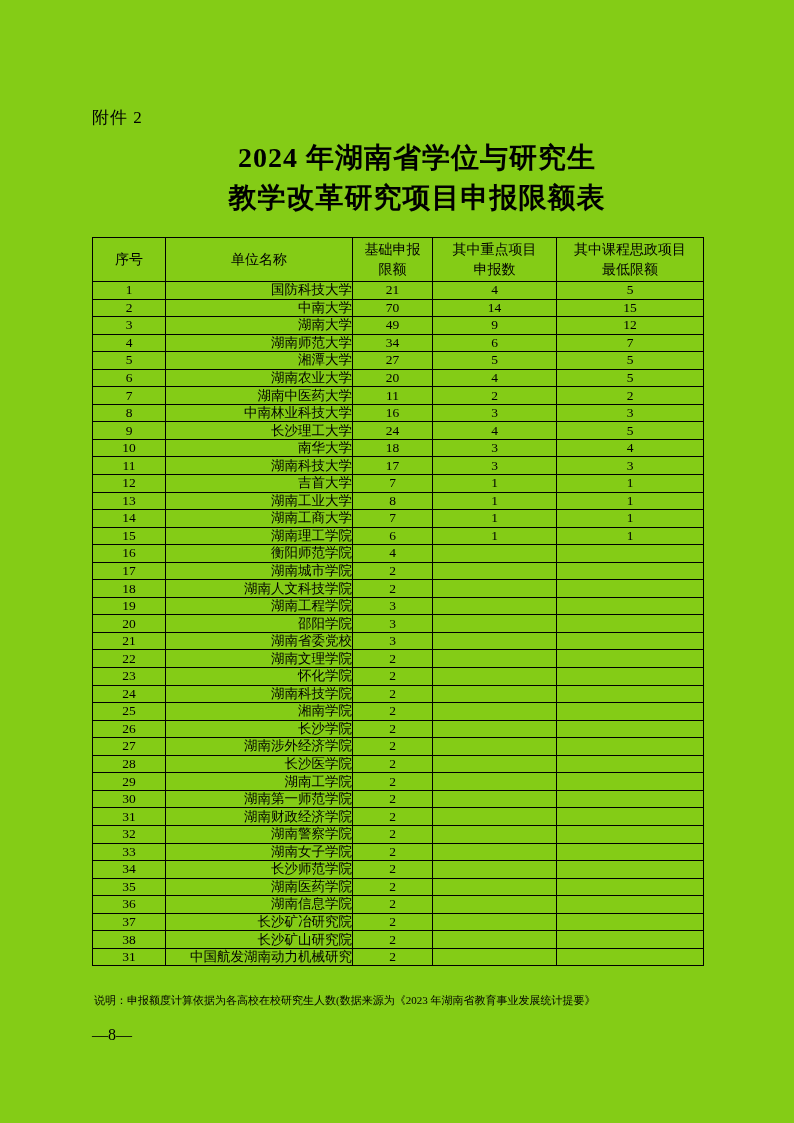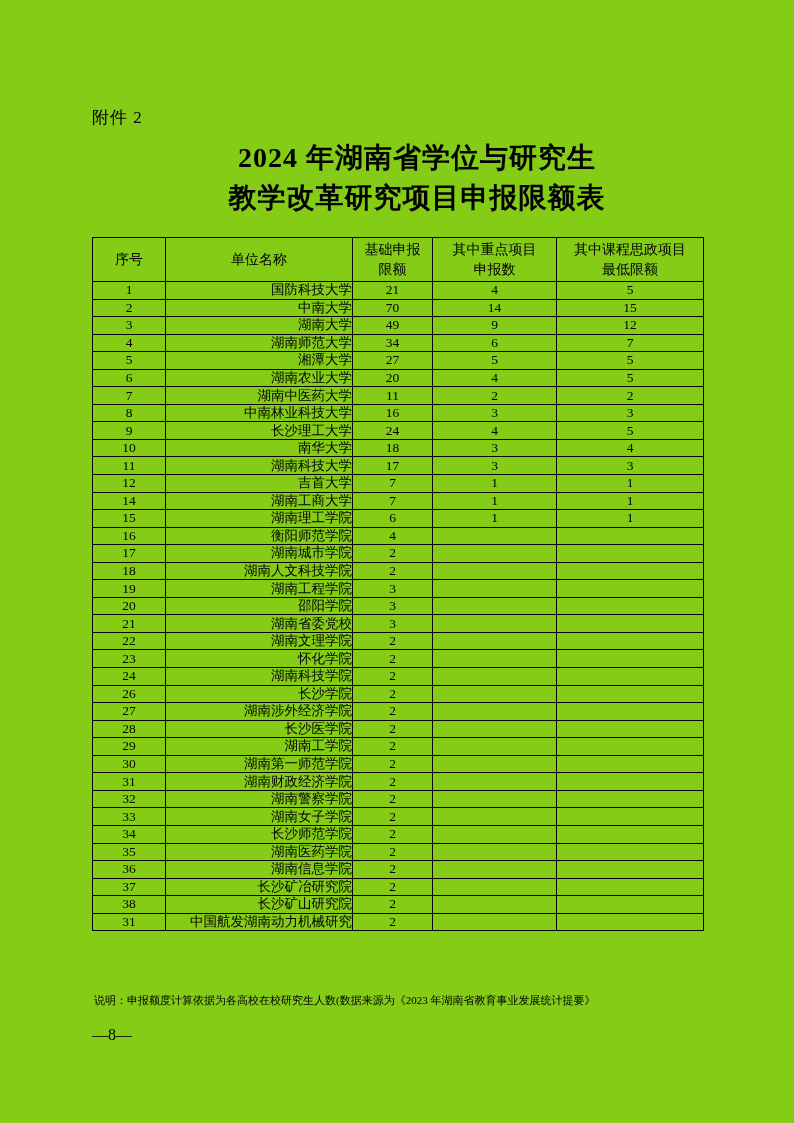--- a/index.html
+++ b/index.html
@@ -188,20 +188,27 @@
           <td>3</td>
         </tr>
         <tr>
           <td>12</td>
           <td class="unit-cell">吉首大学</td>
           <td>7</td>
           <td>1</td>
           <td>1</td>
         </tr>
         <tr>
+          <td>13</td>
+          <td class="unit-cell">湖南工业大学</td>
+          <td>8</td>
+          <td>1</td>
+          <td>1</td>
+        </tr>
+        <tr>
           <td>14</td>
           <td class="unit-cell">湖南工商大学</td>
           <td>7</td>
           <td>1</td>
           <td>1</td>
         </tr>
         <tr>
           <td>15</td>
           <td class="unit-cell">湖南理工学院</td>
           <td>6</td>
@@ -265,20 +272,27 @@
           <td></td>
         </tr>
         <tr>
           <td>24</td>
           <td class="unit-cell">湖南科技学院</td>
           <td>2</td>
           <td></td>
           <td></td>
         </tr>
         <tr>
+          <td>25</td>
+          <td class="unit-cell">湘南学院</td>
+          <td>2</td>
+          <td></td>
+          <td></td>
+        </tr>
+        <tr>
           <td>26</td>
           <td class="unit-cell">长沙学院</td>
           <td>2</td>
           <td></td>
           <td></td>
         </tr>
         <tr>
           <td>27</td>
           <td class="unit-cell">湖南涉外经济学院</td>
           <td>2</td>

